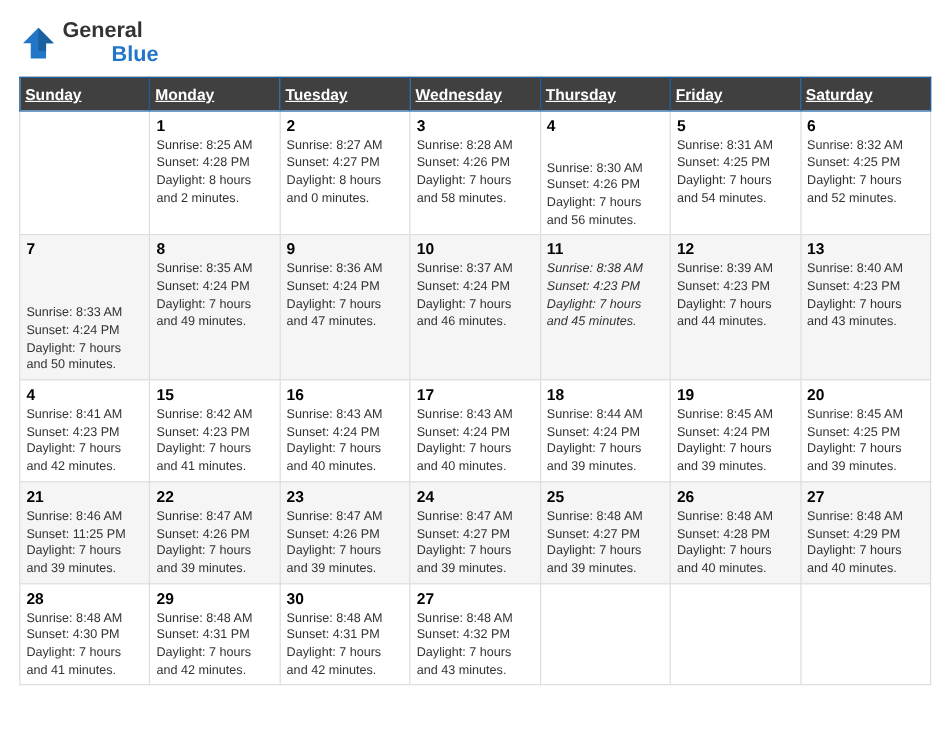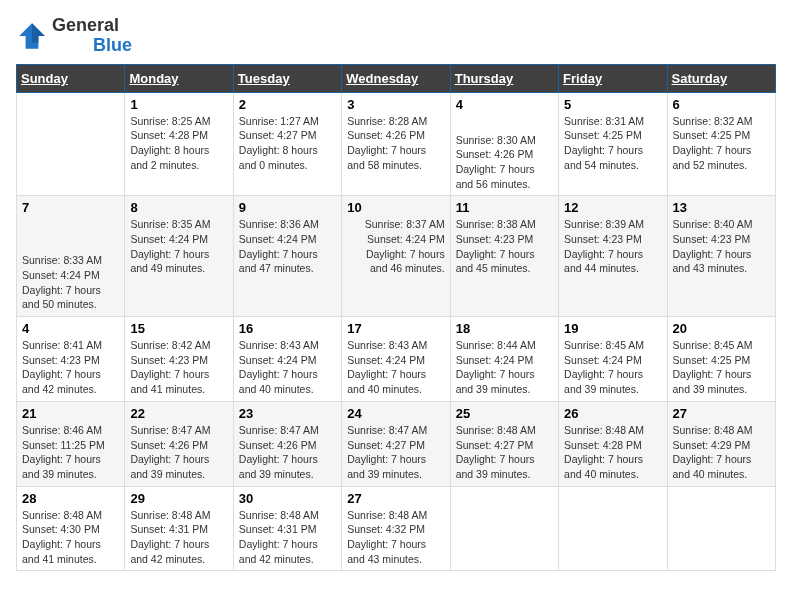--- a/index.html
+++ b/index.html
@@ -121,21 +121,21 @@
         <td></td>
         <td>
           <span class="day-number">1</span>
           <div class="day-info" style="white-space: pre-line;">Sunrise: 8:25 AM
 Sunset: 4:28 PM
 Daylight: 8 hours
 and 2 minutes.</div>
         </td>
         <td>
           <span class="day-number">2</span>
-          <div class="day-info" style="white-space: pre-line;">Sunrise: 1:27 AM
+          <div class="day-info" style="white-space: pre-line;">Sunrise: 8:27 AM
 Sunset: 4:27 PM
 Daylight: 8 hours
 and 0 minutes.</div>
         </td>
         <td>
           <span class="day-number">3</span>
           <div class="day-info" style="white-space: pre-line;">Sunrise: 8:28 AM
 Sunset: 4:26 PM
 Daylight: 7 hours
 and 58 minutes.</div>
@@ -179,28 +179,28 @@
         </td>
         <td>
           <span class="day-number">9</span>
           <div class="day-info" style="white-space: pre-line;">Sunrise: 8:36 AM
 Sunset: 4:24 PM
 Daylight: 7 hours
 and 47 minutes.</div>
         </td>
         <td>
           <span class="day-number">10</span>
-          <div class="day-info" style="white-space: pre-line; text-align: right;">Sunrise: 8:37 AM
+          <div class="day-info" style="white-space: pre-line;">Sunrise: 8:37 AM
 Sunset: 4:24 PM
 Daylight: 7 hours
 and 46 minutes.</div>
         </td>
         <td>
           <span class="day-number">11</span>
-          <div class="day-info" style="white-space: pre-line;">Sunrise: 8:38 AM
+          <div class="day-info" style="white-space: pre-line; font-style: italic;">Sunrise: 8:38 AM
 Sunset: 4:23 PM
 Daylight: 7 hours
 and 45 minutes.</div>
         </td>
         <td>
           <span class="day-number">12</span>
           <div class="day-info" style="white-space: pre-line;">Sunrise: 8:39 AM
 Sunset: 4:23 PM
 Daylight: 7 hours
 and 44 minutes.</div>

